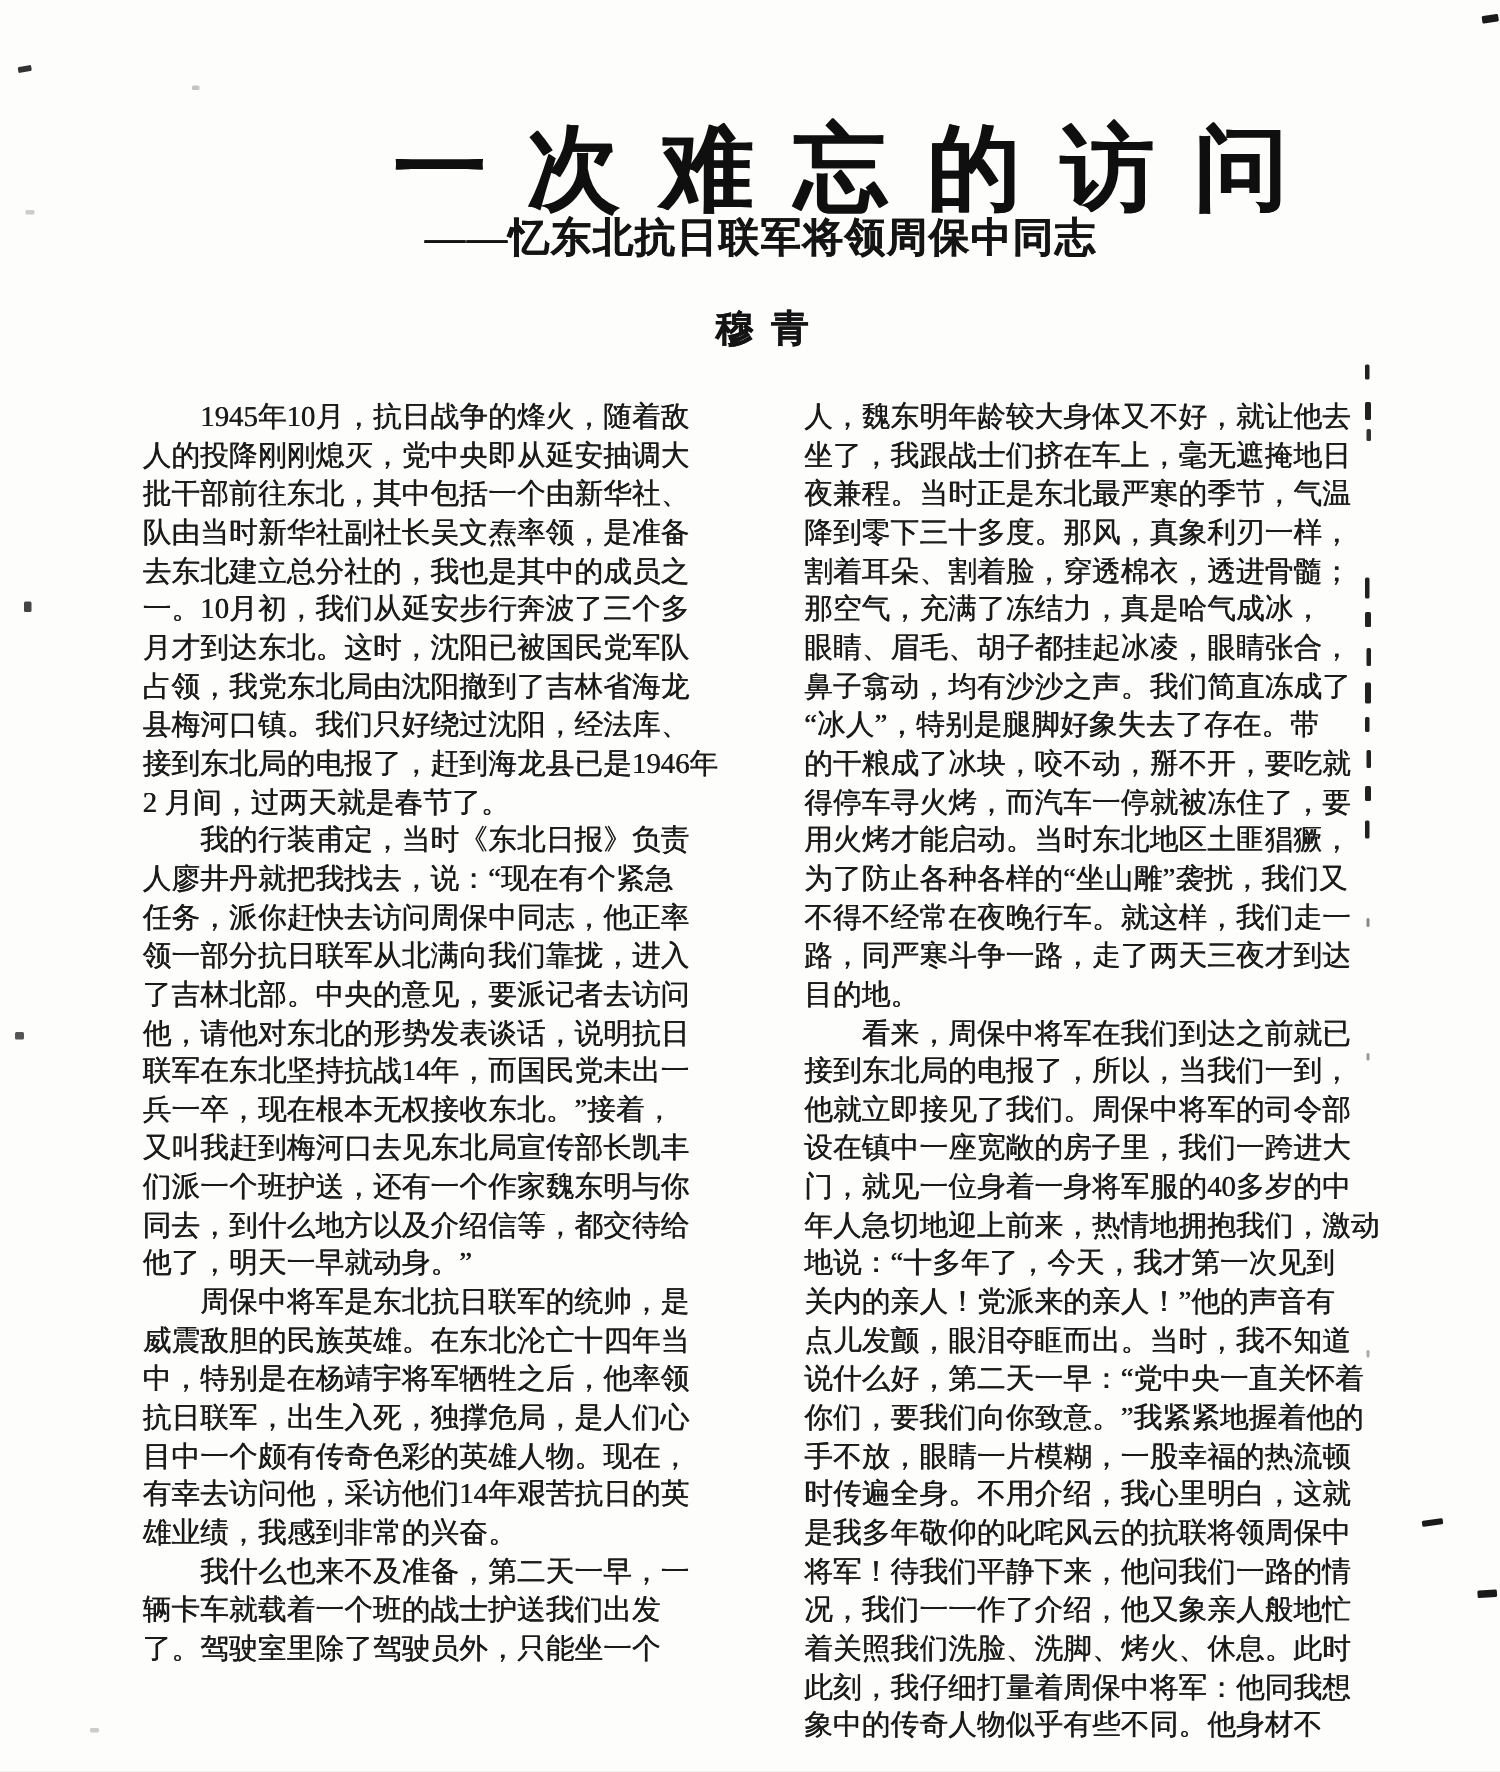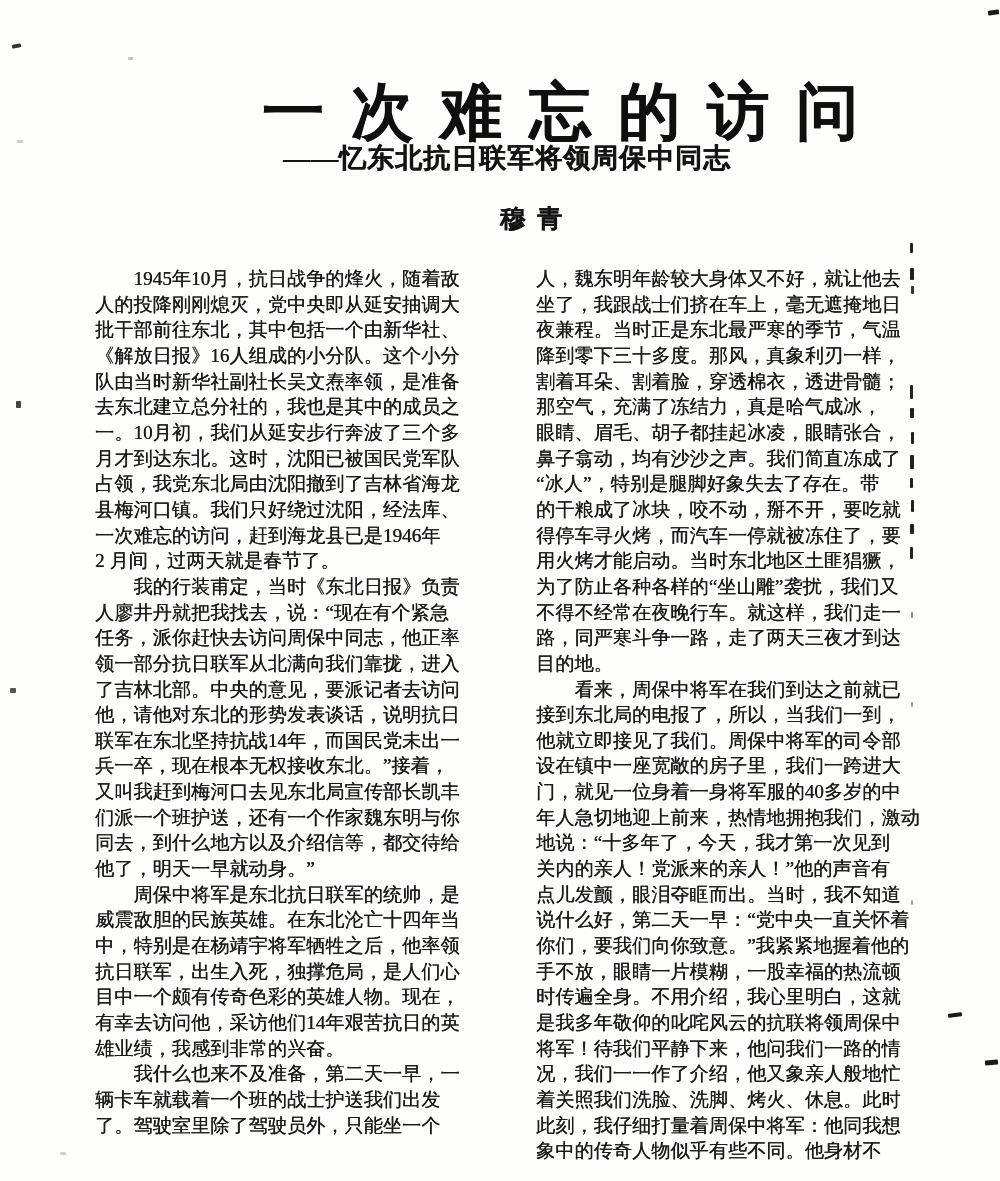--- a/index.html
+++ b/index.html
@@ -20,21 +20,21 @@
     text-shadow:0.6px 0 currentColor;
   }
   .subtitle {
     position:absolute; left:283px; top:140px;
     font-size:27px; font-weight:bold;
     letter-spacing:1px; white-space:nowrap;
     color:#141414;
     text-shadow:0.4px 0 currentColor;
   }
   .author {
-    position:absolute; left:500px; top:202px;
+    position:absolute; left:477px; top:202px;
     font-size:25px; font-weight:bold;
     letter-spacing:12px; white-space:nowrap;
     color:#141414;
     text-shadow:0.4px 0 currentColor;
   }
   .col {
     position:absolute; top:266px;
     font-size:19.2px; line-height:25.65px;
     text-shadow:0.35px 0 currentColor;
   }
@@ -51,28 +51,27 @@
   <h1 class="title">一次难忘的访问</h1>
 
   <div class="subtitle">——忆东北抗日联军将领周保中同志</div>
 
   <div class="author">穆青</div>
 
   <div class="col col-left" id="col-left">
       <div class="line">　　1945年10月，抗日战争的烽火，随着敌</div>
       <div class="line">人的投降刚刚熄灭，党中央即从延安抽调大</div>
       <div class="line">批干部前往东北，其中包括一个由新华社、</div>
-      <div class="line">《解放日报》16人组成的小分队。这个小分</div>
       <div class="line">队由当时新华社副社长吴文焘率领，是准备</div>
       <div class="line">去东北建立总分社的，我也是其中的成员之</div>
       <div class="line">一。10月初，我们从延安步行奔波了三个多</div>
       <div class="line">月才到达东北。这时，沈阳已被国民党军队</div>
       <div class="line">占领，我党东北局由沈阳撤到了吉林省海龙</div>
       <div class="line">县梅河口镇。我们只好绕过沈阳，经法库、</div>
-      <div class="line">一次难忘的访问，赶到海龙县已是1946年</div>
+      <div class="line">接到东北局的电报了，赶到海龙县已是1946年</div>
       <div class="line">2 月间，过两天就是春节了。</div>
       <div class="line">　　我的行装甫定，当时《东北日报》负责</div>
       <div class="line">人廖井丹就把我找去，说：“现在有个紧急</div>
       <div class="line">任务，派你赶快去访问周保中同志，他正率</div>
       <div class="line">领一部分抗日联军从北满向我们靠拢，进入</div>
       <div class="line">了吉林北部。中央的意见，要派记者去访问</div>
       <div class="line">他，请他对东北的形势发表谈话，说明抗日</div>
       <div class="line">联军在东北坚持抗战14年，而国民党未出一</div>
       <div class="line">兵一卒，现在根本无权接收东北。”接着，</div>
       <div class="line">又叫我赶到梅河口去见东北局宣传部长凯丰</div>

